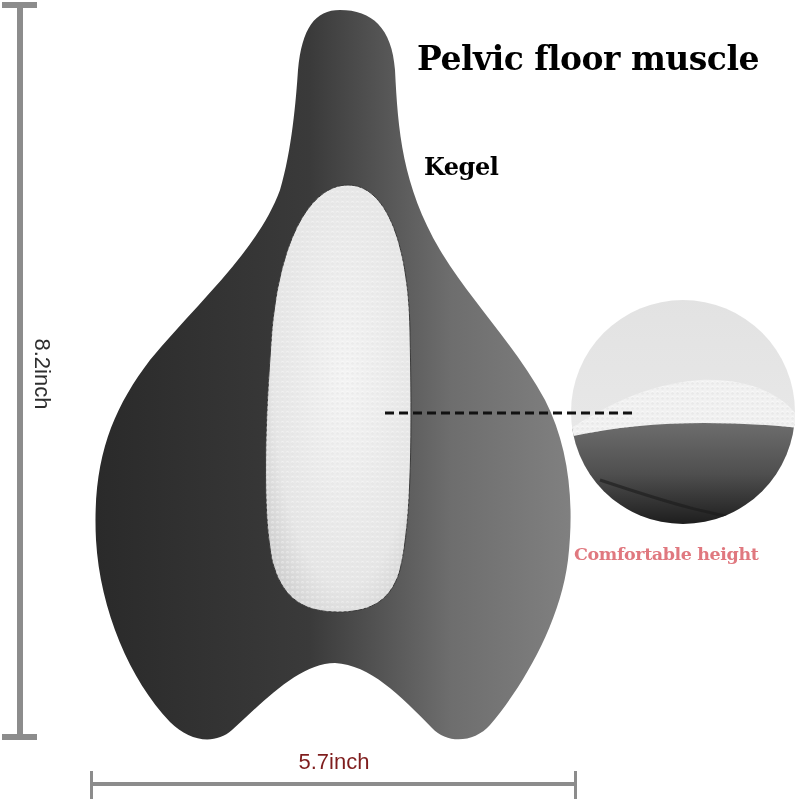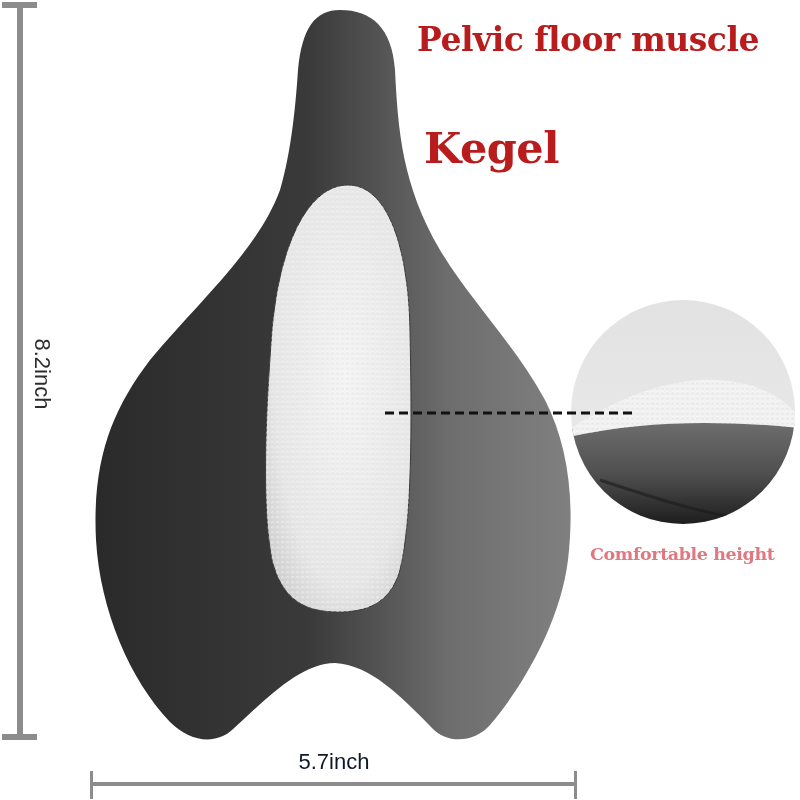--- a/index.html
+++ b/index.html
@@ -6,43 +6,44 @@
   body {
     width: 800px; height: 800px; position: relative; overflow: hidden;
     background: #ffffff;
     font-family: "DejaVu Sans", sans-serif;
   }
   .layer { position: absolute; left: 0; top: 0; }
   .title {
     position: absolute;
     font-family: "DejaVu Serif", "Liberation Serif", serif;
     font-weight: bold;
-    color: #b91c1c;
+    color: #000000;
     white-space: nowrap;
     letter-spacing: -0.5px;
+    margin-top: 19px;
   }
   #title1 { left: 417px; top: 22px; font-size: 33px; line-height: 35px; }
-  #title2 { left: 424px; top: 132px; font-size: 43px; line-height: 32px; }
+  #title2 { left: 424px; top: 132px; font-size: 24px; line-height: 32px; }
   #callout {
     position: absolute; left: 574px; top: 544px;
     font-family: "DejaVu Serif", "Liberation Serif", serif;
     font-weight: bold; font-size: 17.5px; color: #e0787f;
-    white-space: nowrap; letter-spacing: -0.4px; margin-left: 16px;
+    white-space: nowrap; letter-spacing: -0.4px;
   }
   #height-label {
     position: absolute; left: 42px; top: 374px;
     transform: translate(-50%, -50%) rotate(90deg);
     font-family: "Liberation Sans", sans-serif;
     font-size: 22px; color: #2e2e2e; white-space: nowrap;
   }
   #width-label {
     position: absolute; left: 334px; top: 762px;
     transform: translate(-50%, -50%);
     font-family: "Liberation Sans", sans-serif;
-    font-size: 22px; color: #0f172a; white-space: nowrap;
+    font-size: 22px; color: #7f1d1d; white-space: nowrap;
   }
 </style>
 </head>
 <body>
 
 <svg class="layer" width="800" height="800" viewBox="0 0 800 800">
   <defs>
     <linearGradient id="bodyGrad" x1="0" y1="0" x2="1" y2="0">
       <stop offset="0" stop-color="#2a2a2a"></stop>
       <stop offset="0.45" stop-color="#3a3a3a"></stop>

